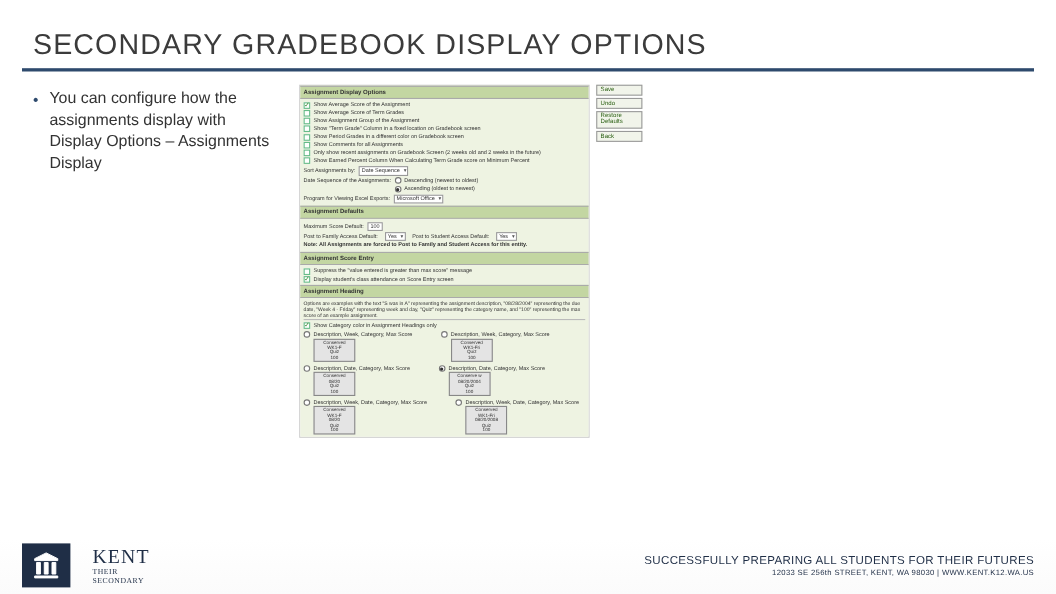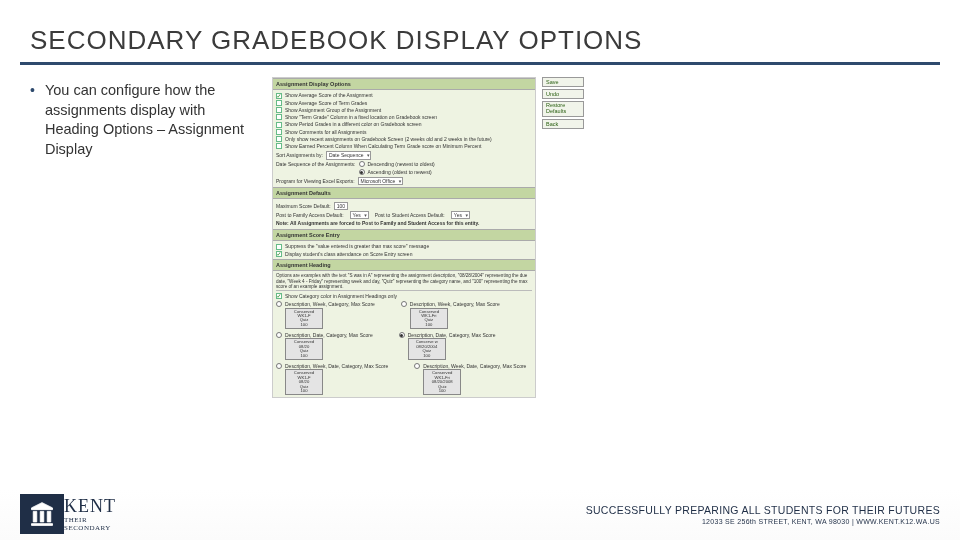--- a/index.html
+++ b/index.html
@@ -84,21 +84,21 @@
   }
 
   
   .footer {
     position: absolute; left: 0; right: 0; bottom: 0;
     background: linear-gradient(#fff,#fbfbfb);
     padding: 4px 20px 6px 20px;
     display: flex; align-items: center; justify-content: space-between;
     border-top: 0 solid transparent;
   }
-  .logo-block { display:flex; align-items:center; gap:0; }
+  .logo-block { display:flex; align-items:center; gap:20px; }
   .logo-badge {
     width: 44px; height: 40px; background:#1f2e46; display:flex; align-items:center; justify-content:center;
   }
   .logo-badge svg { fill:#fff; stroke:#fff; }
   .logo-text-a { font-family: Georgia, serif; font-size:18px; letter-spacing:1px; color:#1f2e46; font-weight:500;}
   .logo-text-b { font-family: Georgia, serif; font-size:7px; letter-spacing:0.5px; color:#1f2e46; line-height:1.05; }
   .tagline { font-size: 10.5px; color:#1f2e46; letter-spacing:0.3px; text-align:left; }
   .addr { font-size: 7px; color:#1f2e46; letter-spacing:0.3px; text-align:right; margin-top:2px;}
   .foot-rule {
     position:absolute; right:20px; left: 340px; bottom: 42px; border-top:1.5px solid #2e4a6d;
@@ -107,21 +107,21 @@
 </head>
 <body>
 
 <div class="title">SECONDARY GRADEBOOK DISPLAY OPTIONS</div>
 <hr class="title-rule">
 
 <div class="body-row">
   <div class="bullet-col">
     <div class="bullet-item">
       <span class="bullet-dot">•</span>
-      <span>You can configure how the assignments display with Heading Options – Assignment Display</span>
+      <span>You can configure how the assignments display with Display Options – Assignments Display</span>
     </div>
   </div>
 
   <div class="panel-wrap">
     <div class="panel">
 
       <div class="section-hdr">Assignment Display Options</div>
       <div class="greenbody">
         <div class="row">
             <span class="cb checked"></span>

